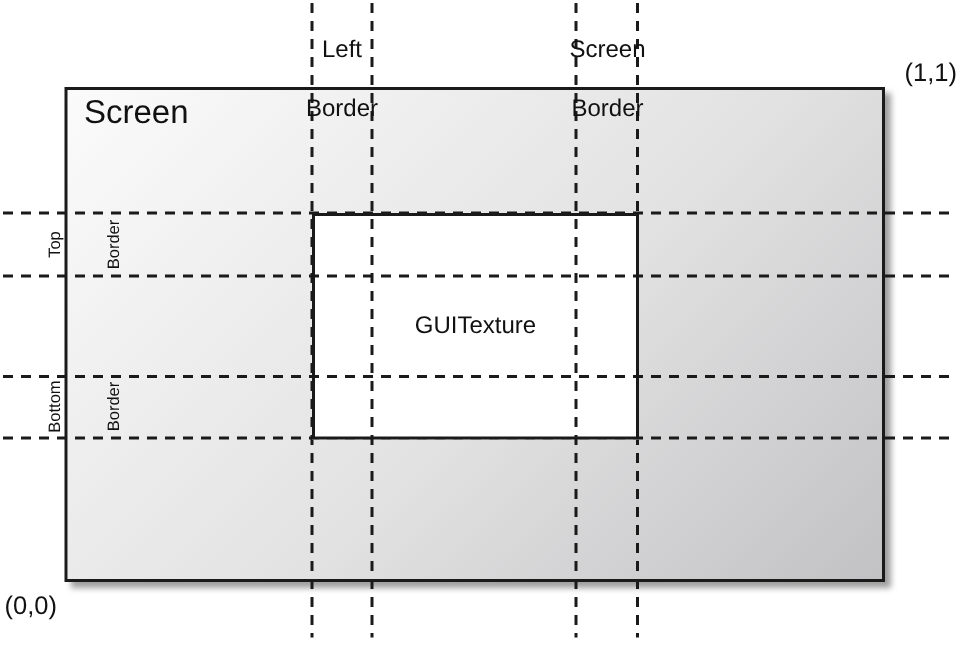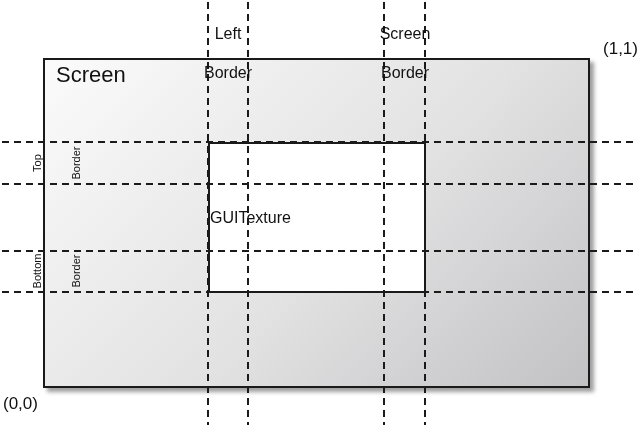--- a/index.html
+++ b/index.html
@@ -31,21 +31,21 @@
       var(--screen-gradient-mid) 55%,
       var(--screen-gradient-end) 100%);
     box-shadow:4px 4px 4px rgba(0,0,0,0.38);
     z-index:1;
   }
   .texture-rect {
     left:208px; top:142px; width:218px; height:151px;
     border:2px solid var(--line);
     background:var(--texture-fill);
     z-index:3;
-    display:flex; align-items:center; justify-content:flex-start;
+    display:flex; align-items:center; justify-content:center;
   }
 
   
   .hline {
     left:2px; width:636px; height:2px;
     background:repeating-linear-gradient(to right,
       var(--line) 0 7px, transparent 7px 12px);
   }
   .vline {
     top:2px; height:423px; width:2px;

